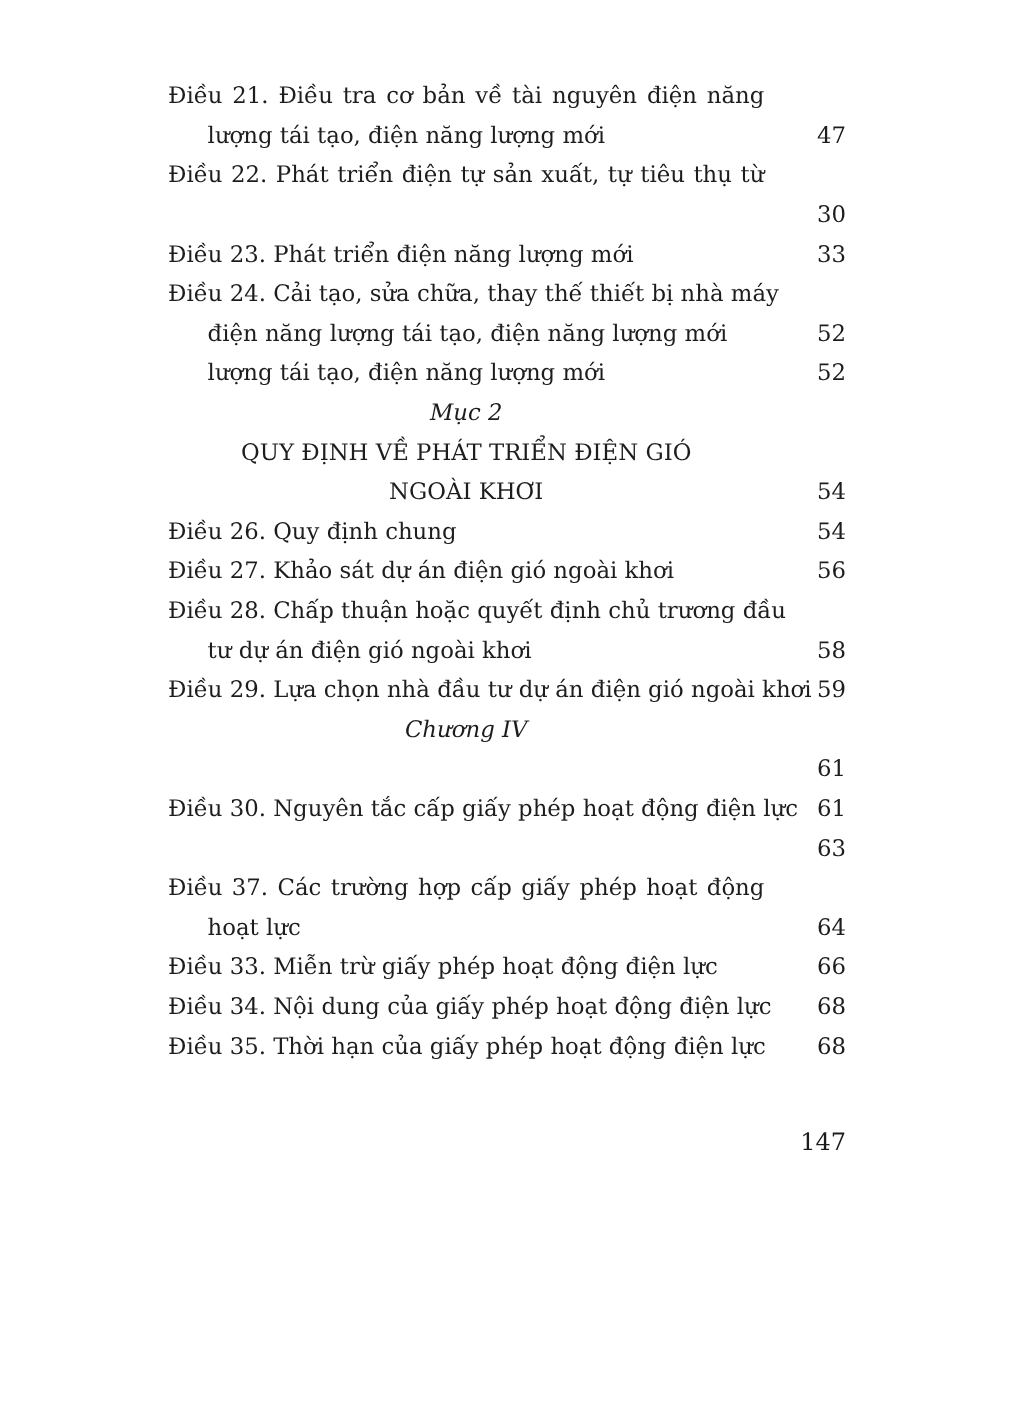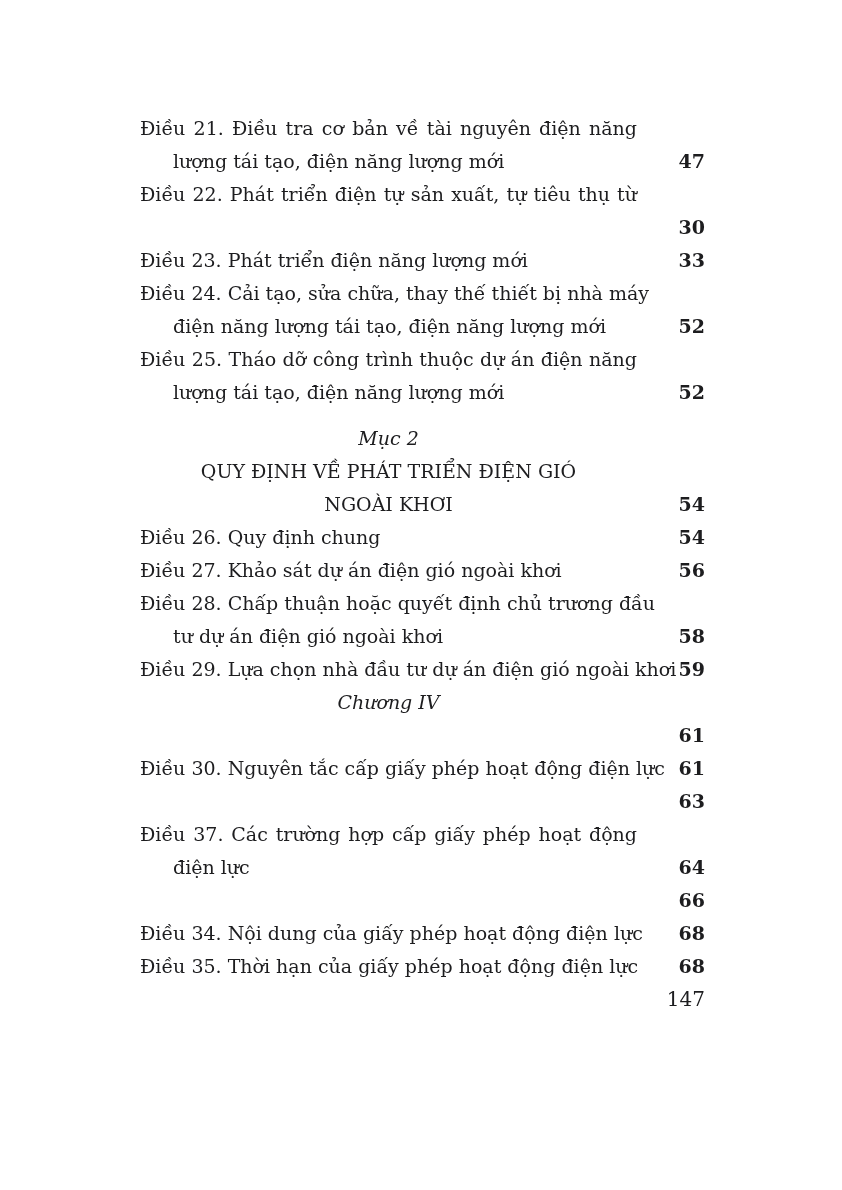--- a/index.html
+++ b/index.html
@@ -5,50 +5,50 @@
   * { margin: 0; padding: 0; box-sizing: border-box; }
   html, body { background: #ffffff; }
   body {
     width: 842px;
     height: 1190px;
     position: relative;
     overflow: hidden;
     font-family: "DejaVu Serif", "Liberation Serif", serif;
     color: #1d1d1f;
   }
-  .page { padding: 112px 137px 0 140px; }
+  .page { padding: 64px 137px 0 140px; }
   .toc { width: 565px; }
   .toc-row {
     display: flex;
     align-items: baseline;
     width: 565px;
     line-height: 33px;
     font-size: 19px;
   }
-  .toc-row.space-before { margin-top: 13px; }
+  .toc-row.space-before { }
   .line-text {
     width: 497px;
     white-space: nowrap;
   }
   .line-text.justify {
     text-align: justify;
     text-align-last: justify;
   }
   .line-text.cont { padding-left: 33px; }
   .line-text.center { text-align: center; }
   .line-text.italic { font-style: italic; }
   .pagenum {
     margin-left: auto;
     text-align: right;
     white-space: nowrap;
-    font-weight: bold;
   }
   .folio {
     width: 565px;
     text-align: right;
+    margin-top: 46px;
     font-size: 20px;
     line-height: 33px;
   }
 </style>
 </head>
 <body>
 
 <div class="page">
   <div class="toc" id="toc">
       <div class="toc-row">
@@ -67,23 +67,20 @@
       <div class="toc-row">
         <span class="line-text">Điều 23. Phát triển điện năng lượng mới</span>
         <span class="pagenum">33</span>
       </div>
       <div class="toc-row">
         <span class="line-text justify">Điều 24. Cải tạo, sửa chữa, thay thế thiết bị nhà máy</span>
       </div>
       <div class="toc-row">
         <span class="line-text cont">điện năng lượng tái tạo, điện năng lượng mới</span>
         <span class="pagenum">52</span>
-      </div>
-      <div class="toc-row">
-        <span class="line-text justify">Điều 25. Tháo dỡ công trình thuộc dự án điện năng</span>
       </div>
       <div class="toc-row">
         <span class="line-text cont">lượng tái tạo, điện năng lượng mới</span>
         <span class="pagenum">52</span>
       </div>
       <div class="toc-row space-before">
         <span class="line-text center italic">Mục 2</span>
       </div>
       <div class="toc-row">
         <span class="line-text center">QUY ĐỊNH VỀ PHÁT TRIỂN ĐIỆN GIÓ</span>
@@ -121,24 +118,25 @@
         <span class="line-text">Điều 30. Nguyên tắc cấp giấy phép hoạt động điện lực</span>
         <span class="pagenum">61</span>
       </div>
       <div class="toc-row">
         <span class="pagenum">63</span>
       </div>
       <div class="toc-row">
         <span class="line-text justify">Điều 37. Các trường hợp cấp giấy phép hoạt động</span>
       </div>
       <div class="toc-row">
-        <span class="line-text cont">điện lực</span>
+        <span class="line-text cont">hoạt lực</span>
         <span class="pagenum">64</span>
       </div>
       <div class="toc-row">
+        <span class="line-text">Điều 33. Miễn trừ giấy phép hoạt động điện lực</span>
         <span class="pagenum">66</span>
       </div>
       <div class="toc-row">
         <span class="line-text">Điều 34. Nội dung của giấy phép hoạt động điện lực</span>
         <span class="pagenum">68</span>
       </div>
       <div class="toc-row">
         <span class="line-text">Điều 35. Thời hạn của giấy phép hoạt động điện lực</span>
         <span class="pagenum">68</span>
       </div>

